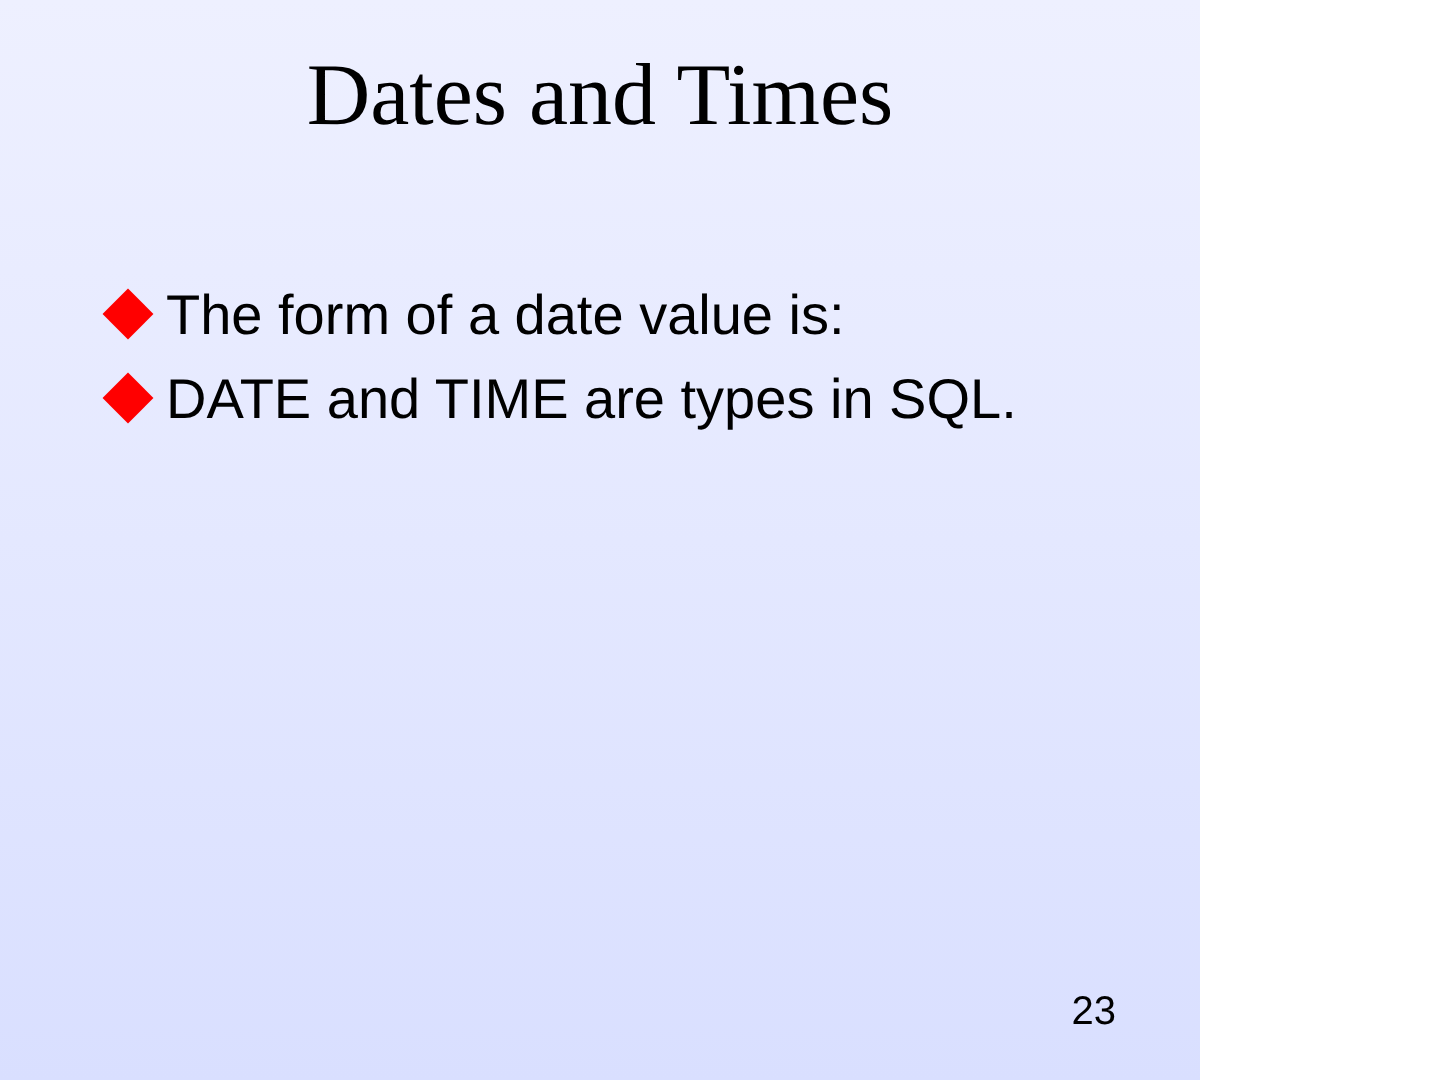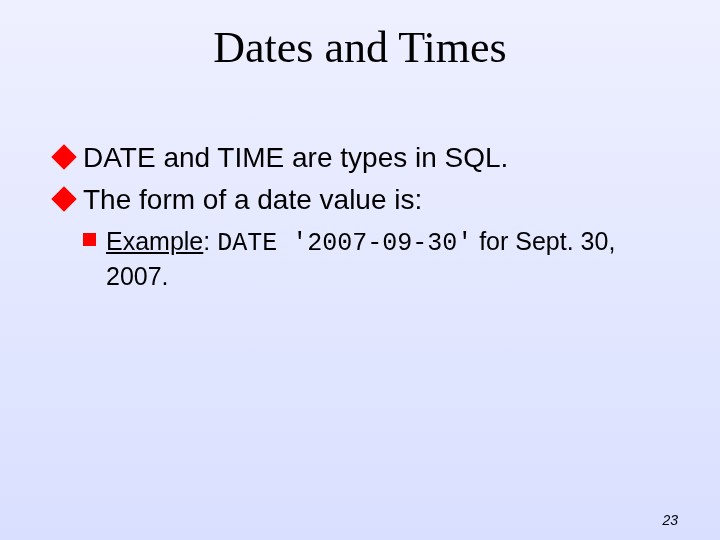--- a/index.html
+++ b/index.html
@@ -5,21 +5,21 @@
   html, body {
     margin: 0;
     padding: 0;
     width: 720px;
     height: 540px;
     overflow: hidden;
     font-family: Arial, Helvetica, sans-serif;
   }
   .slide {
     position: relative;
-    width: 720px;
+    width: 600px;
     height: 540px;
     background: linear-gradient(180deg, #eef0ff 0%, #e4e8ff 50%, #d9dfff 100%);
     box-sizing: border-box;
   }
   .title {
     position: absolute;
     top: 22px;
     left: 0;
     width: 100%;
     text-align: center;
@@ -78,51 +78,44 @@
     line-height: 1.3;
   }
   .ul {
     text-decoration: underline;
   }
   .mono {
     font-family: "Courier New", Courier, monospace;
   }
   .pagenum {
     position: absolute;
-    bottom: 12px;
+    bottom: 22px;
     right: 42px;
-    font-size: 14px;
+    font-size: 20px;
     color: #000;
-    font-style: italic;
   }
 </style>
 </head>
 <body>
 
 <div class="slide">
 
   <div class="title">Dates and Times</div>
 
   <div class="body">
 
     <div class="row1">
       <div class="dia"></div>
-      <div class="txt">DATE and TIME are types in SQL.</div>
+      <div class="txt">The form of a date value is:</div>
     </div>
 
     <div class="row1">
       <div class="dia"></div>
-      <div class="txt">The form of a date value is:</div>
+      <div class="txt">DATE and TIME are types in SQL.</div>
     </div>
 
 
-    <div class="row2">
-      <div class="sqbul"></div>
-      <div class="txt">
-        <span class="ul">Example</span><span>: </span><span class="mono">DATE '2007-09-30'</span><span> for Sept. 30, 2007.</span>
-      </div>
-    </div>
 
   </div>
 
   <div class="pagenum">23</div>
 
 </div>
 
 </body></html>

